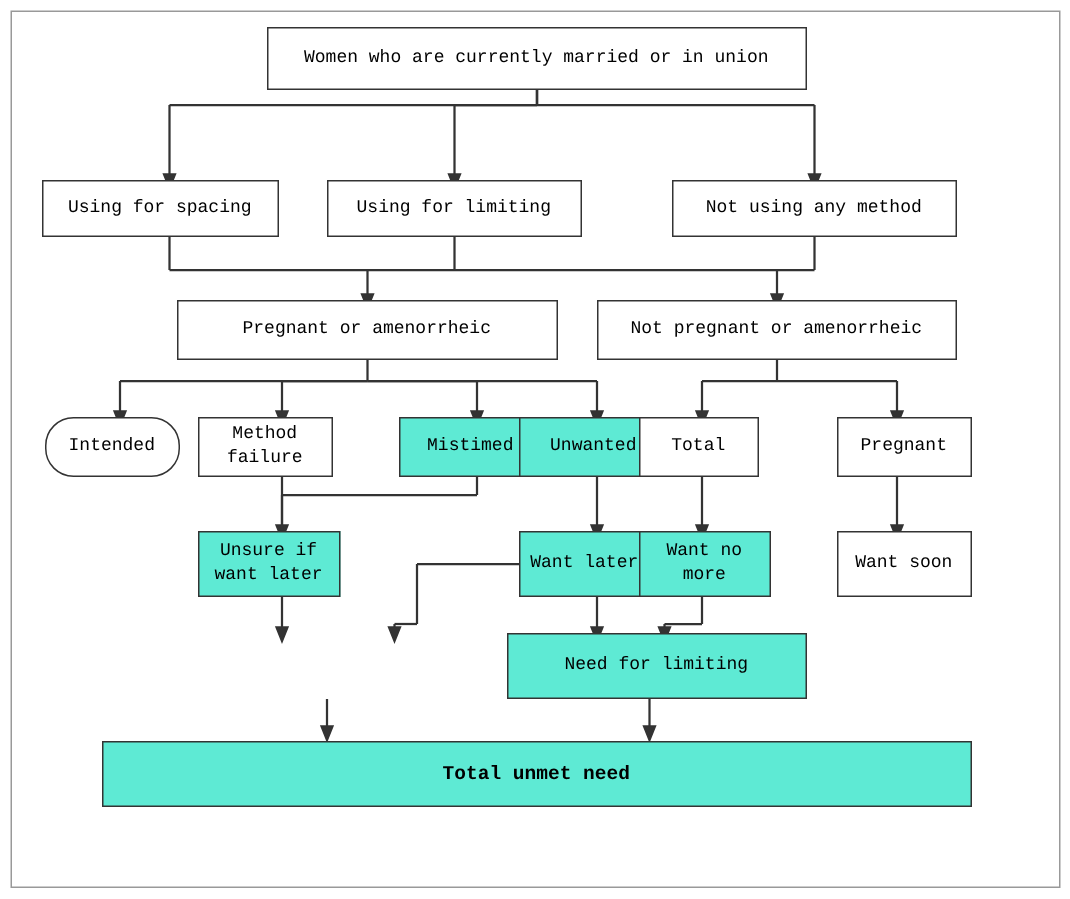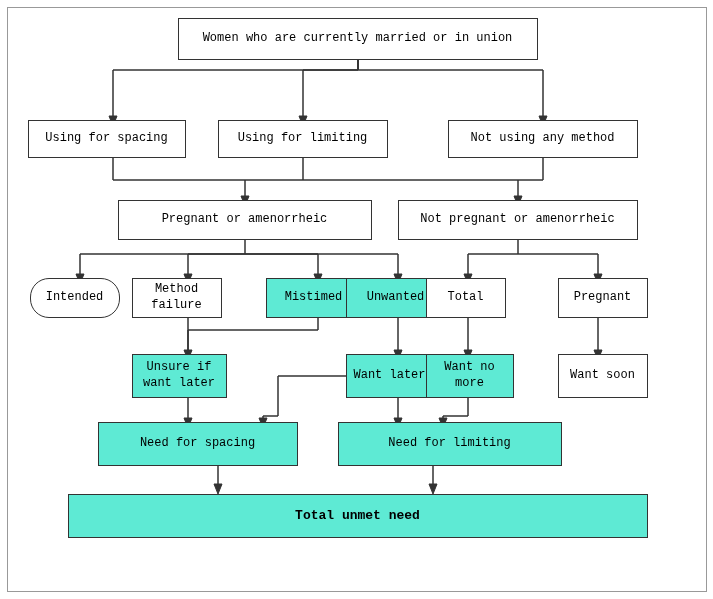--- a/index.html
+++ b/index.html
@@ -204,24 +204,21 @@
   <div class="box shaded" style="left:124px; top:346px; width:95px; height:44px;">
     <span>Unsure if want later</span>
   </div>
   <div class="box shaded" style="left:418px; top:346px; width:88px; height:44px;">
     <span>Want no more</span>
   </div>
   <div class="box" style="left:550px; top:346px; width:90px; height:44px;">
     <span>Want soon</span>
   </div>
 
-  <div class="box shaded" style="left:90px; top:414px; width:200px; height:44px;">
-    <span>Need for spacing</span>
-  </div>
-  <div class="box shaded" style="left:330px; top:414px; width:224px; height:44px;">
+  <div class="box shaded" style="left:330px; top:414px; width:200px; height:44px;">
     <span>Need for limiting</span>
   </div>
 
   <div class="box shaded bold-text" style="left:60px; top:486px; width:580px; height:44px;">
     <span>Total unmet need</span>
   </div>
 
 </div>
 
 </body></html>

